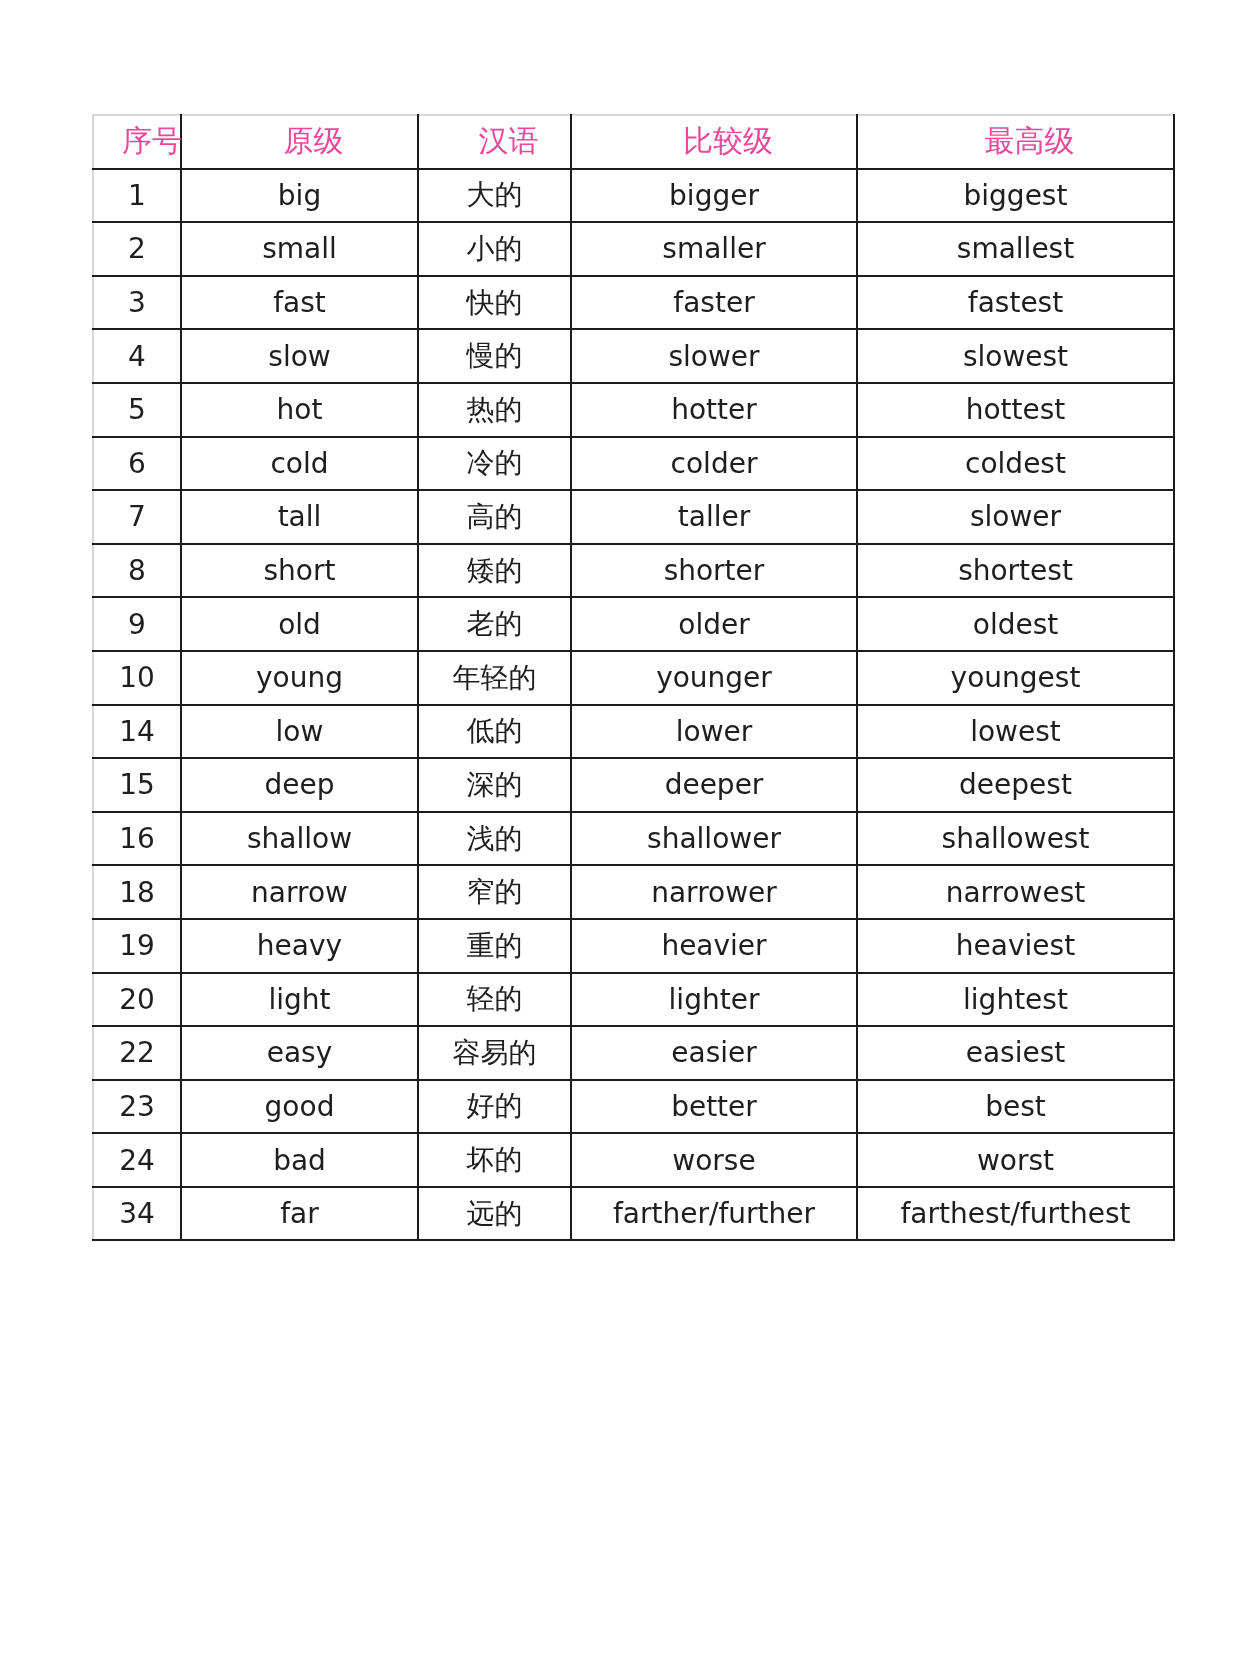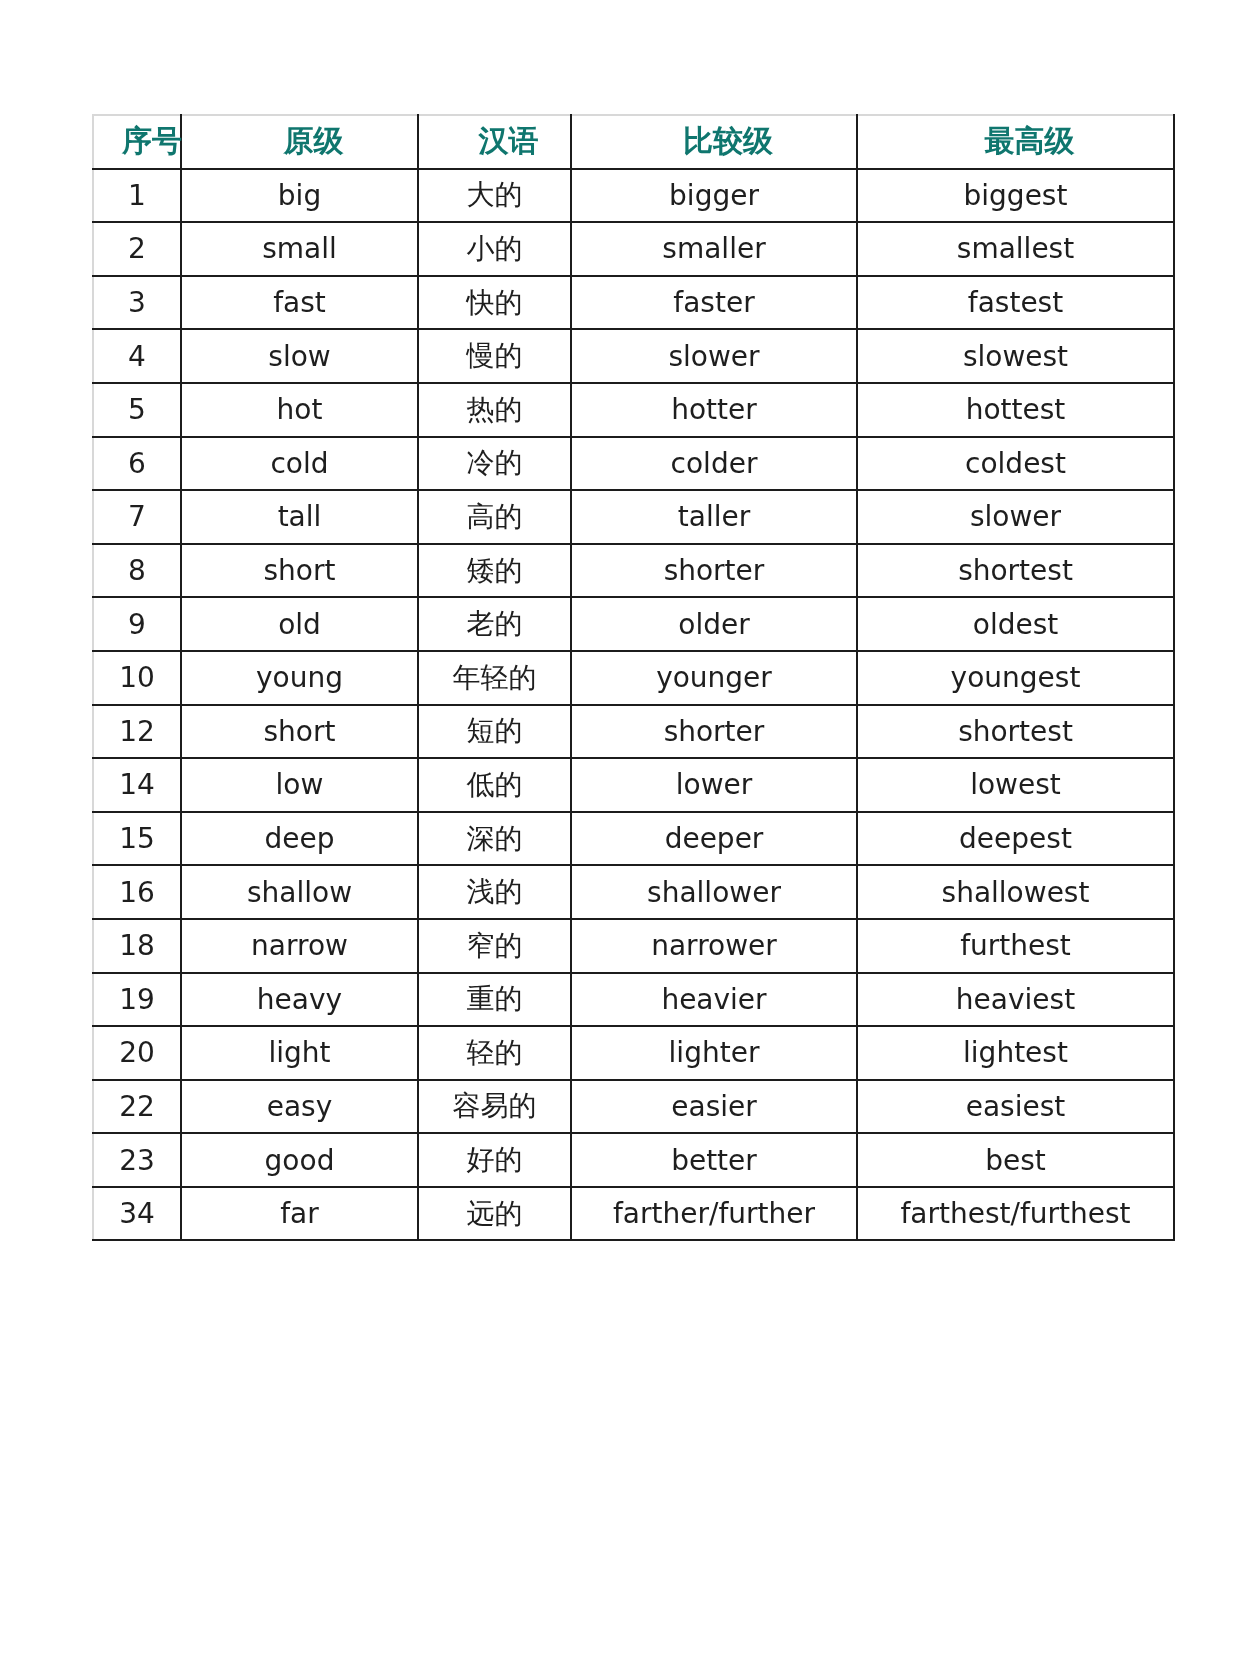--- a/index.html
+++ b/index.html
@@ -33,23 +33,23 @@
     table.vocab col.c-sup { width: 317px; }
     table.vocab th, table.vocab td {
       border: 2px solid #1c1c1c;
       height: 51.6px;
       padding: 0;
       text-align: center;
       vertical-align: middle;
       white-space: nowrap;
     }
     table.vocab th {
-      font-weight: bold;
+      font-weight: normal;
       font-size: 30px;
-      color: #0f766e;
+      color: #ec4899;
       padding-left: 28px;
     }
     table.vocab td {
       font-size: 28px;
       font-weight: normal;
       color: #1e1e1e;
     }
     
     table.vocab tr:first-child th { border-top: 2px solid #d8d8d8; }
     table.vocab tr th:first-child,
@@ -141,27 +141,20 @@
           <td>oldest</td>
         </tr>
       <tr>
           <td>10</td>
           <td>young</td>
           <td>年轻的</td>
           <td>younger</td>
           <td>youngest</td>
         </tr>
       <tr>
-          <td>12</td>
-          <td>short</td>
-          <td>短的</td>
-          <td>shorter</td>
-          <td>shortest</td>
-        </tr>
-      <tr>
           <td>14</td>
           <td>low</td>
           <td>低的</td>
           <td>lower</td>
           <td>lowest</td>
         </tr>
       <tr>
           <td>15</td>
           <td>deep</td>
           <td>深的</td>
@@ -173,21 +166,21 @@
           <td>shallow</td>
           <td>浅的</td>
           <td>shallower</td>
           <td>shallowest</td>
         </tr>
       <tr>
           <td>18</td>
           <td>narrow</td>
           <td>窄的</td>
           <td>narrower</td>
-          <td>furthest</td>
+          <td>narrowest</td>
         </tr>
       <tr>
           <td>19</td>
           <td>heavy</td>
           <td>重的</td>
           <td>heavier</td>
           <td>heaviest</td>
         </tr>
       <tr>
           <td>20</td>
@@ -204,20 +197,27 @@
           <td>easiest</td>
         </tr>
       <tr>
           <td>23</td>
           <td>good</td>
           <td>好的</td>
           <td>better</td>
           <td>best</td>
         </tr>
       <tr>
+          <td>24</td>
+          <td>bad</td>
+          <td>坏的</td>
+          <td>worse</td>
+          <td>worst</td>
+        </tr>
+      <tr>
           <td>34</td>
           <td>far</td>
           <td>远的</td>
           <td>farther/further</td>
           <td>farthest/furthest</td>
         </tr>
     </tbody>
   </table>
 </div>
 

